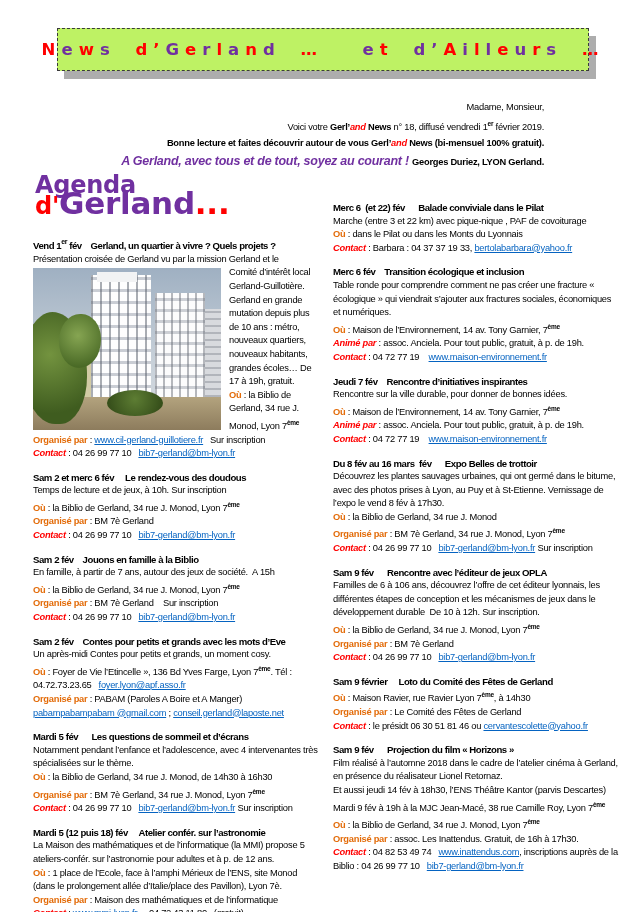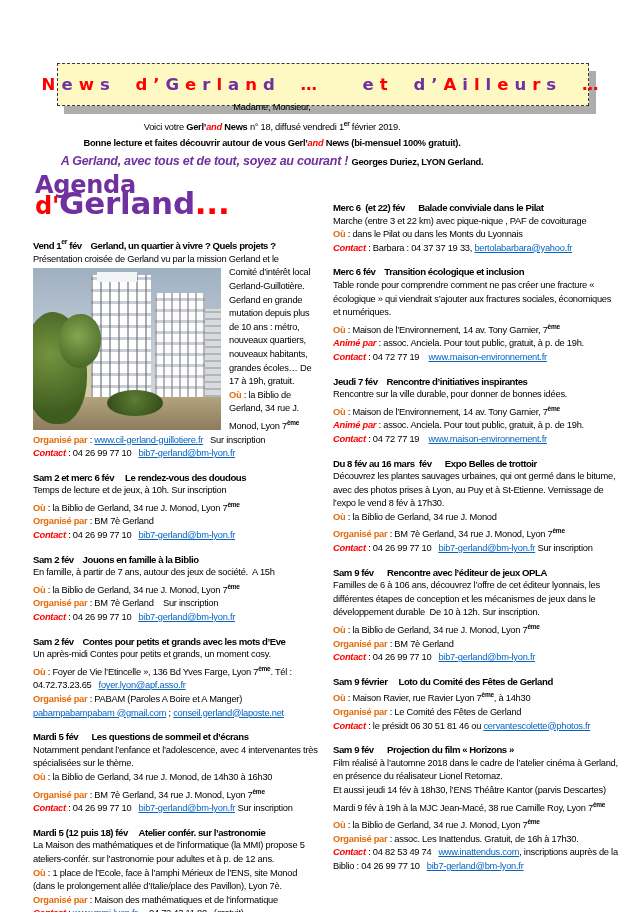--- a/index.html
+++ b/index.html
@@ -1,27 +1,27 @@
 <!DOCTYPE html>
 <html><head>
 <meta charset="utf-8">
 <style>
   html,body{margin:0;padding:0;background:#ffffff;}
   .page{position:relative;width:644px;height:912px;background:#fff;overflow:hidden;
         font-family:"Liberation Sans",sans-serif;color:#000;}
 
   
-  .banner{position:absolute;left:57px;top:63px;width:530px;height:41px;background:#fef9c3;
+  .banner{position:absolute;left:57px;top:28px;width:530px;height:41px;background:#bef264;
           border:1px dashed #3a3a3a;box-shadow:7px 8px 0 #ADADAD;
           display:flex;align-items:center;justify-content:center;}
   .banner-text{font-family:"DejaVu Sans",sans-serif;font-weight:bold;font-size:16.5px;
                letter-spacing:6px;word-spacing:8px;white-space:pre;}
 
   
-  .intro{position:absolute;left:0;top:99px;width:544px;text-align:center;}
+  .intro{position:absolute;left:0;top:99px;width:544px;text-align:right;}
   .intro .line{white-space:pre-wrap;line-height:16.5px;}
   .i1{font-size:11.5px;}
   .i2{font-size:11.5px;}
   .i3{font-size:10.6px;font-weight:bold;}
   .i4{font-size:12px;margin-top:1px;}
 
   
   .main{position:absolute;left:33px;top:175px;width:586px;display:flex;gap:14px;}
   .col{width:290px;}
   .col-right{padding-top:26px;}
@@ -183,21 +183,21 @@
             <div class="line title"><span class="k-t">Sam 9 fév      Rencontre avec l’éditeur de jeux OPLA</span></div>
             <div class="line"><span class="k-n">Familles de 6 à 106 ans, découvrez l’offre de cet éditeur lyonnais, les différentes étapes de conception et les mécanismes de jeux dans le développement durable  De 10 à 12h. Sur inscription.</span></div>
             <div class="line"><span class="k-o">Où</span><span class="k-n"> : la Biblio de Gerland, 34 rue J. Monod, Lyon 7</span><span class="k-s">ème</span></div>
             <div class="line"><span class="k-o">Organisé par</span><span class="k-n"> : BM 7è Gerland</span></div>
             <div class="line"><span class="k-r">Contact</span><span class="k-n"> : 04 26 99 77 10   </span><span class="k-a">bib7-gerland@bm-lyon.fr</span></div>
           </div>
           <div class="event">
             <div class="line title"><span class="k-t">Sam 9 février     Loto du Comité des Fêtes de Gerland</span></div>
             <div class="line"><span class="k-o">Où</span><span class="k-n"> : Maison Ravier, rue Ravier Lyon 7</span><span class="k-s">ème</span><span class="k-n">, à 14h30</span></div>
             <div class="line"><span class="k-o">Organisé par</span><span class="k-n"> : Le Comité des Fêtes de Gerland</span></div>
-            <div class="line"><span class="k-r">Contact</span><span class="k-n"> : le présidt 06 30 51 81 46 ou </span><span class="k-a">cervantescolette@photos.fr</span></div>
+            <div class="line"><span class="k-r">Contact</span><span class="k-n"> : le présidt 06 30 51 81 46 ou </span><span class="k-a">cervantescolette@yahoo.fr</span></div>
           </div>
           <div class="event">
             <div class="line title"><span class="k-t">Sam 9 fév      Projection du film « Horizons »</span></div>
             <div class="line"><span class="k-n">Film réalisé à l’automne 2018 dans le cadre de l’atelier cinéma à Gerland, en présence du réalisateur Lionel Retornaz.</span></div>
             <div class="line"><span class="k-n">Et aussi jeudi 14 fév à 18h30, l’ENS Théâtre Kantor (parvis Descartes)</span></div>
             <div class="line"><span class="k-n">Mardi 9 fév à 19h à la MJC Jean-Macé, 38 rue Camille Roy, Lyon 7</span><span class="k-s">ème</span></div>
             <div class="line"><span class="k-o">Où</span><span class="k-n"> : la Biblio de Gerland, 34 rue J. Monod, Lyon 7</span><span class="k-s">ème</span></div>
             <div class="line"><span class="k-o">Organisé par</span><span class="k-n"> : assoc. Les Inattendus. Gratuit, de 16h à 17h30.</span></div>
             <div class="line"><span class="k-r">Contact</span><span class="k-n"> : 04 82 53 49 74   </span><span class="k-a">www.inattendus.com</span><span class="k-n">, inscriptions auprès de la Biblio : 04 26 99 77 10   </span><span class="k-a">bib7-gerland@bm-lyon.fr</span></div>
           </div>

